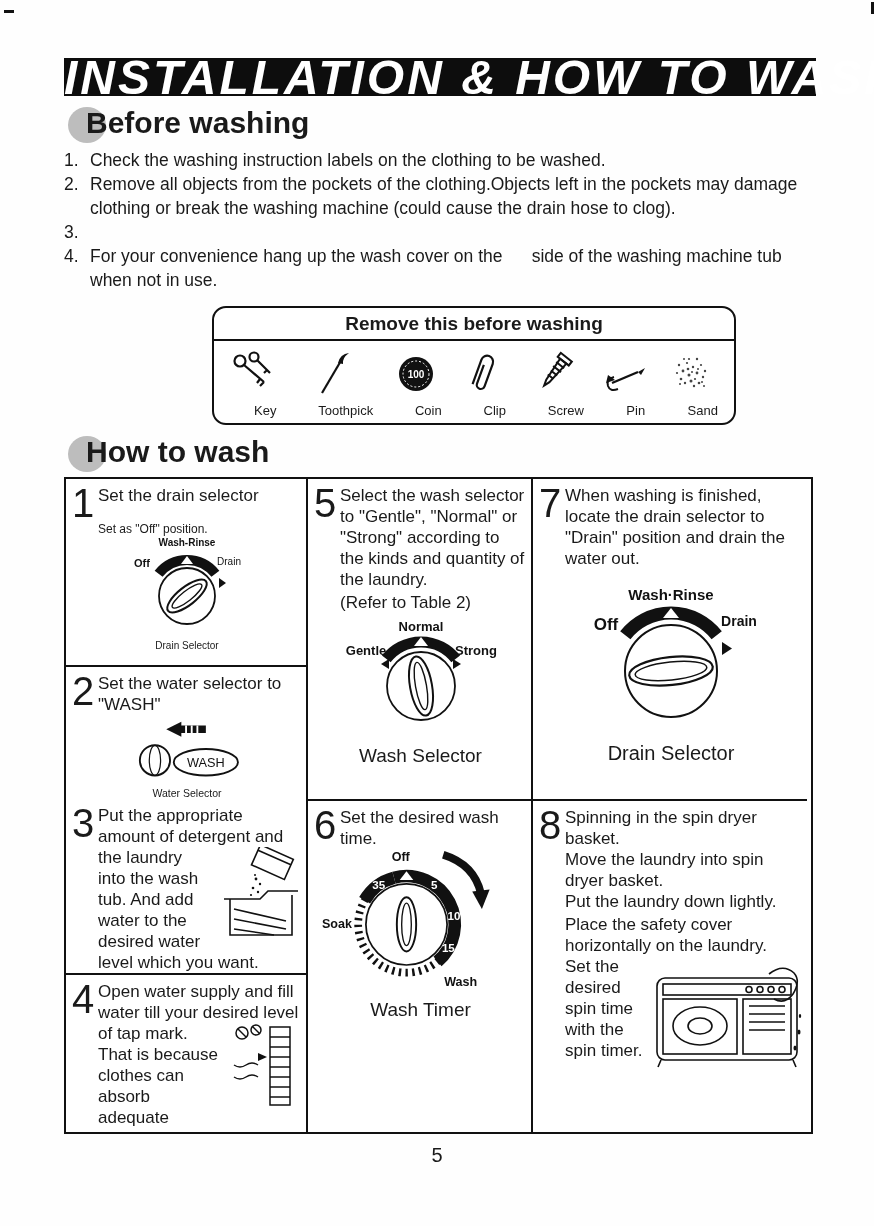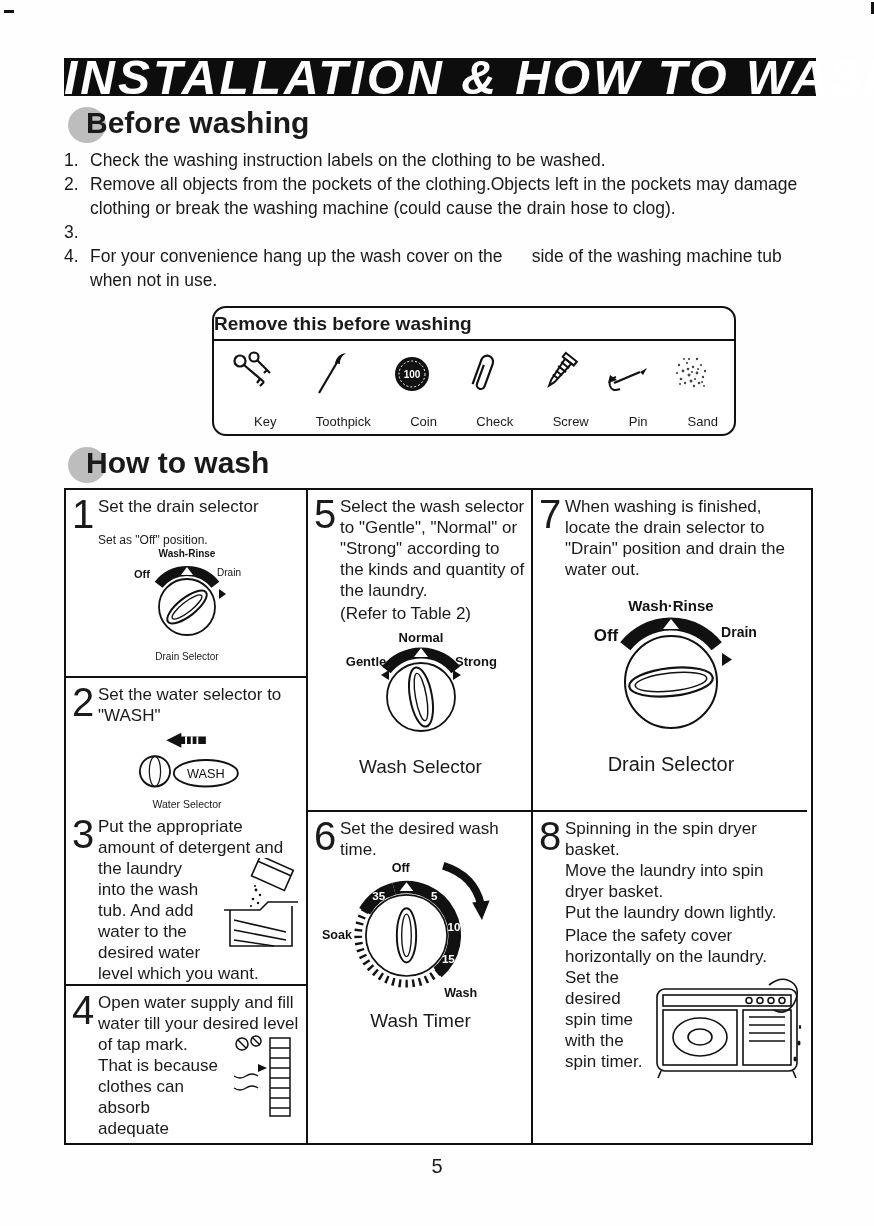--- a/index.html
+++ b/index.html
@@ -20,24 +20,24 @@
   .section-heading { position:relative; margin:10px 0 4px 86px; font-size:30px; font-weight:700; }
   .heading-bullet { position:absolute; left:-18px; top:1px; width:38px; height:36px; background:#bdbdbd; border-radius:50%; }
   .heading-text { position:relative; }
 
   .before-list { margin:8px 0 0 64px; width:758px; font-size:17.5px; line-height:24px; }
   .li { display:flex; }
   .li-num { width:26px; flex:0 0 26px; }
   .li-text { white-space:pre-wrap; flex:1; }
 
   .remove-box { margin:14px 0 0 212px; width:524px; border:2.5px solid #111; border-radius:14px; background:#fff; }
-  .remove-title { font-size:19px; font-weight:700; padding:5px 0 4px; border-bottom:2px solid #111; }
+  .remove-title { font-size:19px; font-weight:700; text-align:center; padding:5px 0 4px; border-bottom:2px solid #111; }
   .icons-row { display:flex; justify-content:space-between; align-items:flex-end; padding:10px 16px 5px 16px; }
   .icon-cell { display:flex; flex-direction:column; align-items:center; }
-  .icon-label { font-size:13px; margin-top:19px;padding-left:24px; }
+  .icon-label { font-size:13px; margin-top:8px;padding-left:24px; }
 
   .wash-grid { display:flex; margin:8px 0 0 64px; width:749px; border:2px solid #111; background:#fff; }
   .col1 { width:242px; border-right:2px solid #111; }
   .col2 { width:225px; border-right:2px solid #111; }
   .col3 { width:274px; }
   .cell { padding:6px 4px 2px 6px; overflow:hidden; }
   .bb { border-bottom:2px solid #111; }
   .step1{height:188px;} .step2{height:132px;} .step3{height:176px;} .step4{height:153px;}
   .step5{height:322px;} .step6{height:331px;} .step7{height:322px;} .step8{height:331px;}
 
@@ -133,21 +133,21 @@
           <circle cx="22" cy="23" r="17" fill="#111"></circle>
           <circle cx="22" cy="23" r="13" fill="none" stroke="#fff" stroke-width="1" stroke-dasharray="2 2"></circle>
           <text x="22" y="27" text-anchor="middle" class="t10w">100</text>
         </svg>
         <span class="icon-label">Coin</span>
       </div>
       <div class="icon-cell">
         <svg width="44" height="44" viewBox="0 0 44 44">
           <path d="M16 36 V10 a6 6 0 0 1 12 0 v24 a4 4 0 0 1 -8 0 V14" fill="none" stroke="#111" stroke-width="2.2" transform="rotate(20 22 22)"></path>
         </svg>
-        <span class="icon-label">Check</span>
+        <span class="icon-label">Clip</span>
       </div>
       <div class="icon-cell">
         <svg width="44" height="44" viewBox="0 0 44 44">
           <g transform="rotate(38 22 22)" stroke="#111" fill="none" stroke-width="2">
             <rect x="15" y="2" width="14" height="5"></rect>
             <path d="M18 7 h8 l-2 25 -2 6 -2 -6 z"></path>
             <path d="M17 12 h10 M17 17 h10 M18 22 h8 M18 27 h7"></path>
           </g>
         </svg>
         <span class="icon-label">Screw</span>

